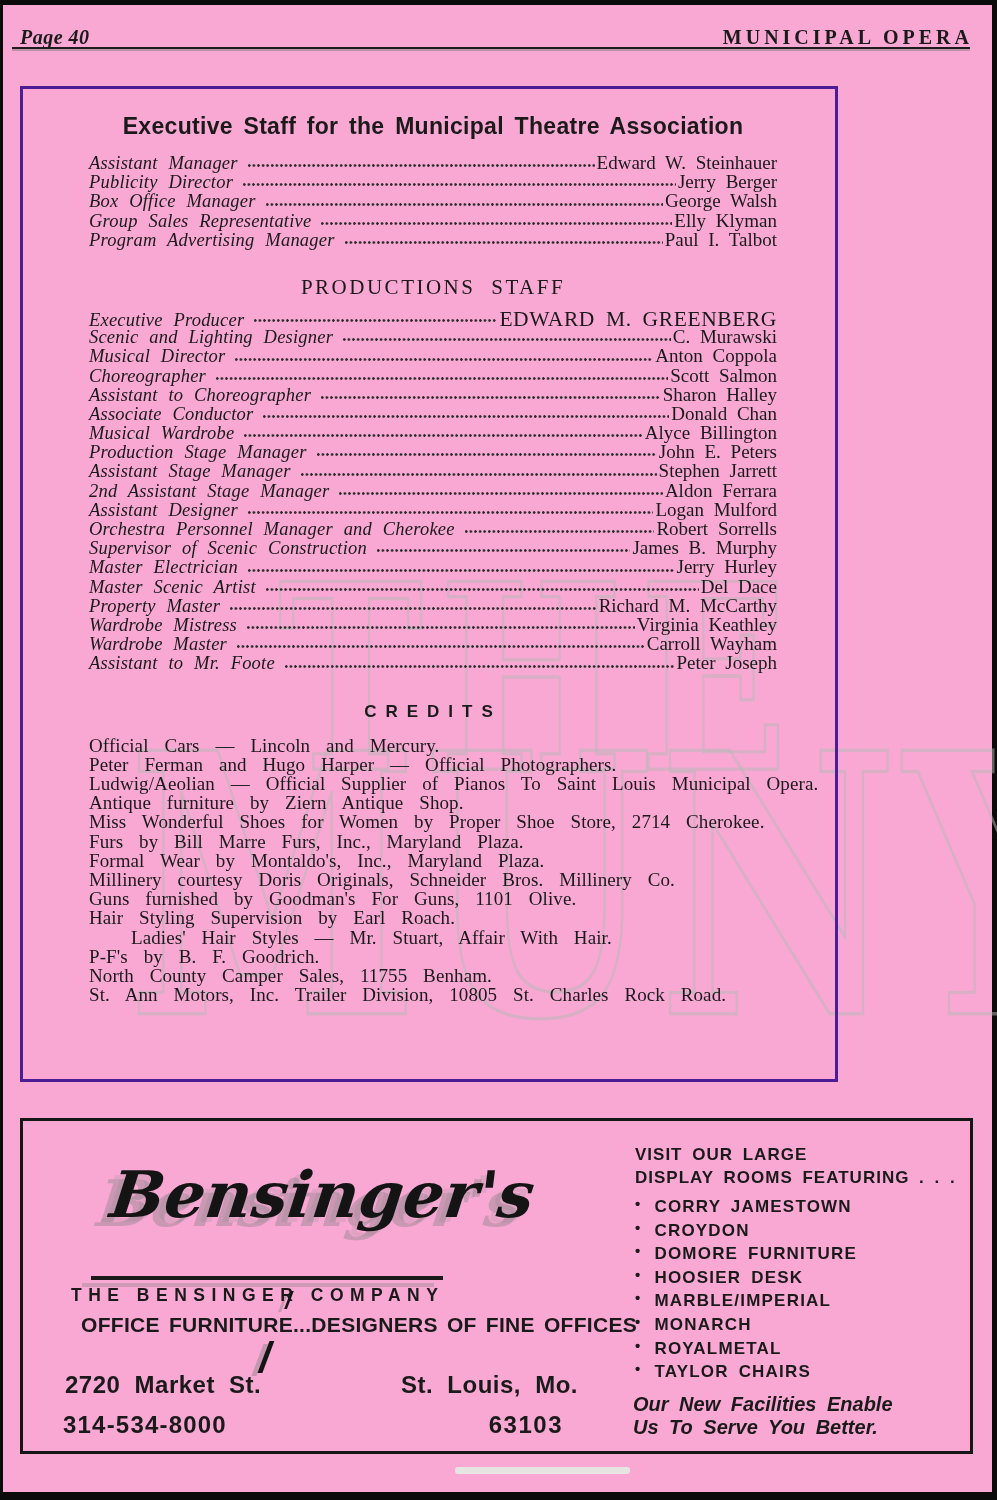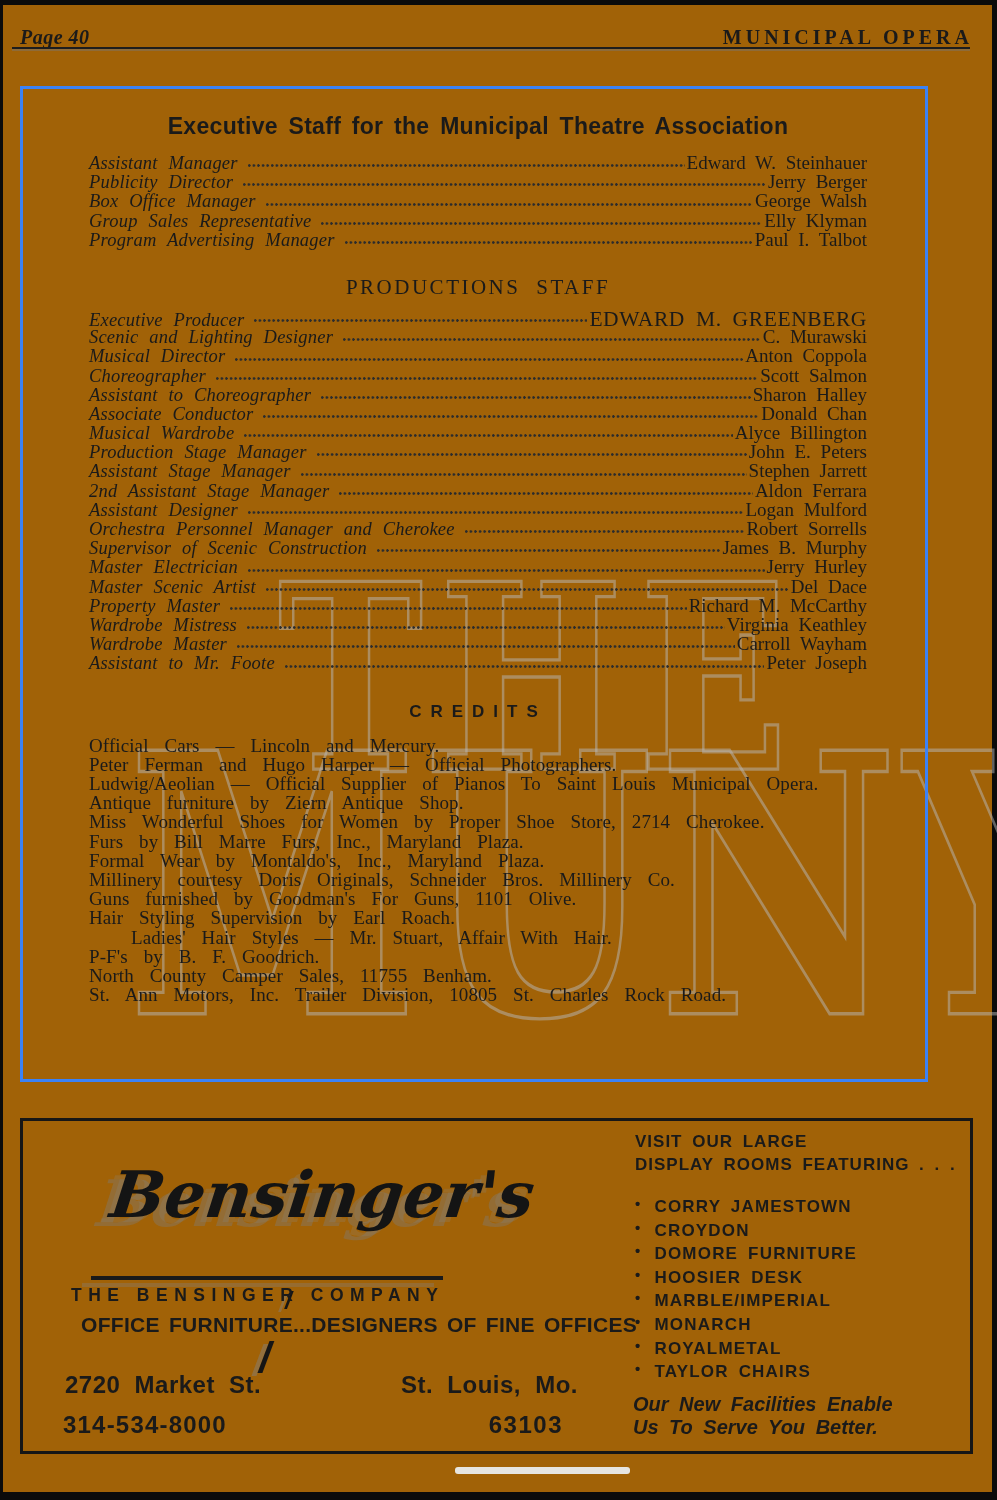--- a/index.html
+++ b/index.html
@@ -20,22 +20,22 @@
             box-shadow:0 2px 0 rgba(120,120,120,.45);}
 
   
   .wm{position:absolute;z-index:0;font-family:"DejaVu Serif",serif;font-weight:700;
       color:transparent;-webkit-text-stroke:2.5px var(--wm-color,#b8b8b8);opacity:.5;
       pointer-events:none;white-space:nowrap;line-height:1;}
   .wm-the{left:278px;top:550px;font-size:195px;letter-spacing:16px;transform:scaleY(1.32);transform-origin:top left;}
   .wm-muny{left:128px;top:706px;font-size:262px;letter-spacing:6px;transform:scaleY(1.38);transform-origin:top left;}
 
   
-  .staffbox{position:absolute;z-index:1;left:20px;top:86px;width:908px;height:996px;
-            border:3px solid #3b82f6;box-sizing:border-box;padding:24px 58px 0 66px;background:transparent;}
+  .staffbox{position:absolute;z-index:1;left:20px;top:86px;width:818px;height:996px;
+            border:3px solid #4c1d95;box-sizing:border-box;padding:24px 58px 0 66px;background:transparent;}
   .h-sans{margin:0 0 13px 0;text-align:center;font-family:"Liberation Sans","DejaVu Sans",sans-serif;
           font-weight:bold;font-size:23px;line-height:26px;word-spacing:4px;letter-spacing:.3px;}
   .h-serif{margin:28px 0 9px 0;text-align:center;font-weight:normal;font-size:21px;line-height:22px;
            letter-spacing:2.5px;word-spacing:8px;}
   .h-credits{margin:27px 0 11px 0;text-align:center;font-family:"Liberation Sans","DejaVu Sans",sans-serif;
              font-weight:bold;font-size:17px;line-height:26px;letter-spacing:9px;}
   .staff-row{display:flex;align-items:baseline;height:19.2px;overflow:visible;}
   .role{font-style:italic;font-size:18.5px;white-space:nowrap;word-spacing:6px;letter-spacing:.2px;}
   .leader{flex:1;align-self:flex-end;height:3px;margin:0 2px 4px 10px;
           background-image:radial-gradient(circle at 1.3px 1.5px,#2c2c2c 1.1px,transparent 1.5px);
@@ -61,35 +61,35 @@
            word-spacing:3px;letter-spacing:.3px;white-space:nowrap;}
   .flourish{position:absolute;font-weight:bold;font-style:italic;color:#151515;
             text-shadow:-6px 3px 0 rgba(130,130,130,.45);line-height:1;}
   .flourish-small{left:262px;top:168px;font-size:24px;}
   .flourish-big{left:236px;top:216px;font-size:42px;}
   .addr{position:absolute;font-weight:bold;font-size:24px;word-spacing:7px;letter-spacing:.5px;white-space:nowrap;}
   .addr-street{left:42px;top:250px;}
   .addr-city{left:378px;top:250px;}
   .addr-phone{left:40px;top:290px;letter-spacing:1.2px;}
   .addr-zip{left:440px;top:290px;width:100px;text-align:right;letter-spacing:1.5px;}
-  .promo-head{position:absolute;left:612px;top:9px;font-weight:bold;font-size:17px;
+  .promo-head{position:absolute;left:612px;top:22px;font-weight:bold;font-size:17px;
               line-height:23px;letter-spacing:1px;word-spacing:4px;white-space:nowrap;}
   .brand-list{position:absolute;left:612px;top:76px;}
   .brand-item{display:flex;align-items:baseline;height:23.6px;font-weight:bold;font-size:17px;
               letter-spacing:1.2px;word-spacing:4px;white-space:nowrap;}
   .bullet{font-size:15px;margin-right:13px;position:relative;top:-3px;}
   .promo-foot{position:absolute;left:610px;top:272px;font-style:italic;font-weight:bold;
               font-size:20px;line-height:23px;word-spacing:5px;white-space:nowrap;}
 
   .smudge{position:absolute;left:455px;top:1467px;width:175px;height:7px;background:#e6e5e1;border-radius:3px;}
 </style>
 </head>
 <body>
 
-<div class="page" style="background: #a16207; color: rgb(26, 26, 26); --wm-color: #b8b8b8;">
+<div class="page" style="background: #f9a8d4; color: rgb(26, 26, 26); --wm-color: #b8b8b8;">
 
   <div class="edge edge-top"></div>
   <div class="edge edge-left"></div>
   <div class="edge edge-right"></div>
   <div class="edge edge-bottom"></div>
 
   <header class="pagehead">
     <span class="pagenum">Page 40</span>
     <span class="booktitle">MUNICIPAL OPERA</span>
     <div class="headrule"></div>

